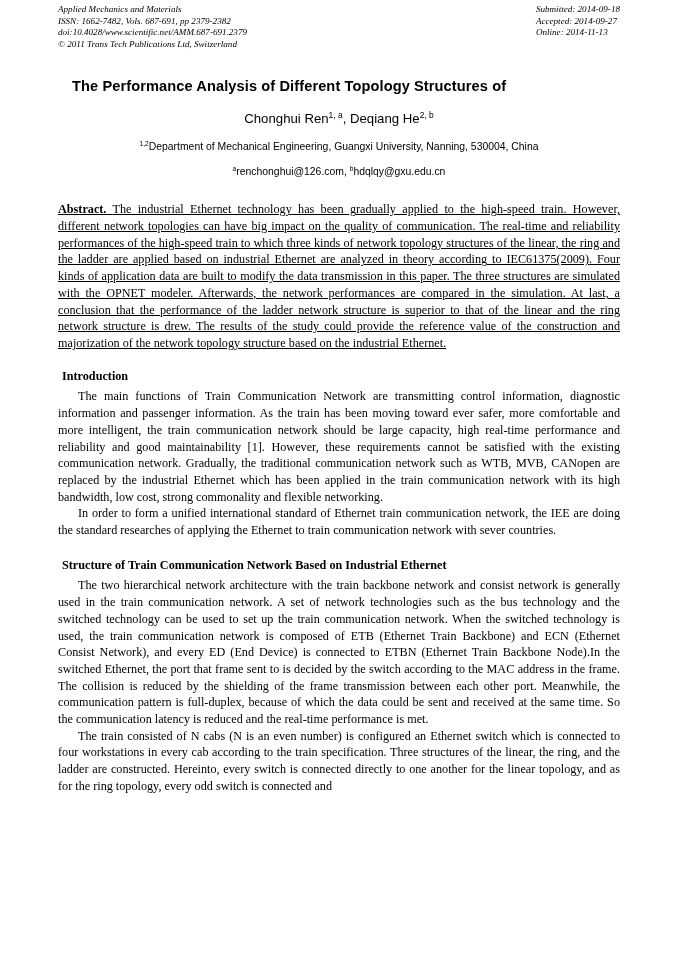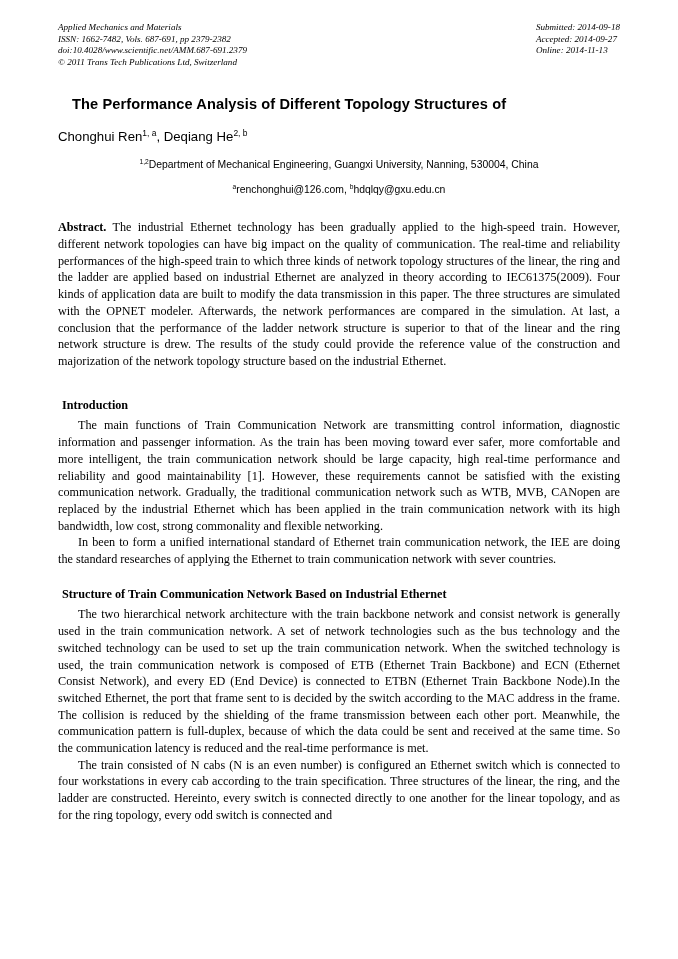--- a/index.html
+++ b/index.html
@@ -14,21 +14,21 @@
     overflow: hidden;
     font-family: "Liberation Serif", serif;
     color: #000000;
     -webkit-font-smoothing: antialiased;
   }
   .page {
     position: relative;
     width: 678px;
     height: 778px;
     box-sizing: border-box;
-    padding: 22px 58px 0 58px;
+    padding: 4px 58px 0 58px;
   }
 
   
   .journal-header {
     display: flex;
     justify-content: space-between;
     align-items: flex-start;
     font-family: "Liberation Serif", serif;
     font-style: italic;
     font-size: 9.1px;
@@ -48,21 +48,21 @@
     margin: 0 14px 14px 14px;
     letter-spacing: 0.1px;
   }
   .paper-title .t-line { display: block; }
 
   
   .authors {
     font-family: "Liberation Sans", sans-serif;
     font-size: 13.2px;
     line-height: 17px;
-    text-align: left;
+    text-align: center;
     margin: 12px 0 13px 0;
   }
   .authors sup,
   .affiliation sup,
   .emails sup {
     font-size: 0.64em;
     vertical-align: super;
     line-height: 0;
   }
 
@@ -98,21 +98,22 @@
   .abstract,
   .body-par {
     font-family: "Liberation Serif", serif;
     font-size: 12.2px;
     line-height: 16.7px;
     text-align: justify;
     text-justify: inter-word;
     margin: 0 0 0 0;
   }
   .abstract {
-    margin-bottom: 27px;
+    margin-bottom: 16px;
+    text-decoration: underline;
   }
   .abstract .ab-label {
     font-weight: bold;
   }
   .body-par {
     text-indent: 20px;
   }
 
   .section-heading {
     font-family: "Liberation Serif", serif;
@@ -161,21 +162,21 @@
   </div>
 
 
   <div class="abstract">
     <span class="ab-label">Abstract.</span>
     <span>The industrial Ethernet technology has been gradually applied to the high-speed train. However, different network topologies can have big impact on the quality of communication. The real-time and reliability performances of the high-speed train to which three kinds of network topology structures of the linear, the ring and the ladder are applied based on industrial Ethernet are analyzed in theory according to IEC61375(2009). Four kinds of application data are built to modify the data transmission in this paper. The three structures are simulated with the OPNET modeler. Afterwards, the network performances are compared in the simulation. At last, a conclusion that the performance of the ladder network structure is superior to that of the linear and the ring network structure is drew. The results of the study could provide the reference value of the construction and majorization of the network topology structure based on the industrial Ethernet.</span>
   </div>
 
   <h2 class="section-heading tight">Introduction</h2>
   <p class="body-par">The main functions of Train Communication Network are transmitting control information, diagnostic information and passenger information. As the train has been moving toward ever safer, more comfortable and more intelligent, the train communication network should be large capacity, high real-time performance and reliability and good maintainability [1]. However, these requirements cannot be satisfied with the existing communication network. Gradually, the traditional communication network such as WTB, MVB, CANopen are replaced by the industrial Ethernet which has been applied in the train communication network with its high bandwidth, low cost, strong commonality and flexible networking.</p>
-  <p class="body-par">In been to form a unified international standard of Ethernet train communication network, the IEE are doing the standard researches of applying the Ethernet to train communication network with sever countries.</p>
+  <p class="body-par">In order to form a unified international standard of Ethernet train communication network, the IEE are doing the standard researches of applying the Ethernet to train communication network with sever countries.</p>
 
   <div class="gap-lg"></div>
 
   <h2 class="section-heading tight">Structure of Train Communication Network Based on Industrial Ethernet</h2>
   <p class="body-par">The two hierarchical network architecture with the train backbone network and consist network is generally used in the train communication network. A set of network technologies such as the bus technology and the switched technology can be used to set up the train communication network. When the switched technology is used, the train communication network is composed of ETB (Ethernet Train Backbone) and ECN (Ethernet Consist Network), and every ED (End Device) is connected to ETBN (Ethernet Train Backbone Node).In the switched Ethernet, the port that frame sent to is decided by the switch according to the MAC address in the frame. The collision is reduced by the shielding of the frame transmission between each other port. Meanwhile, the communication pattern is full-duplex, because of which the data could be sent and received at the same time. So the communication latency is reduced and the real-time performance is met.</p>
   <p class="body-par">The train consisted of N cabs (N is an even number) is configured an Ethernet switch which is connected to four workstations in every cab according to the train specification. Three structures of the linear, the ring, and the ladder are constructed. Hereinto, every switch is connected directly to one another for the linear topology, and as for the ring topology, every odd switch is connected and</p>
 
 </div>
 
 </body></html>

